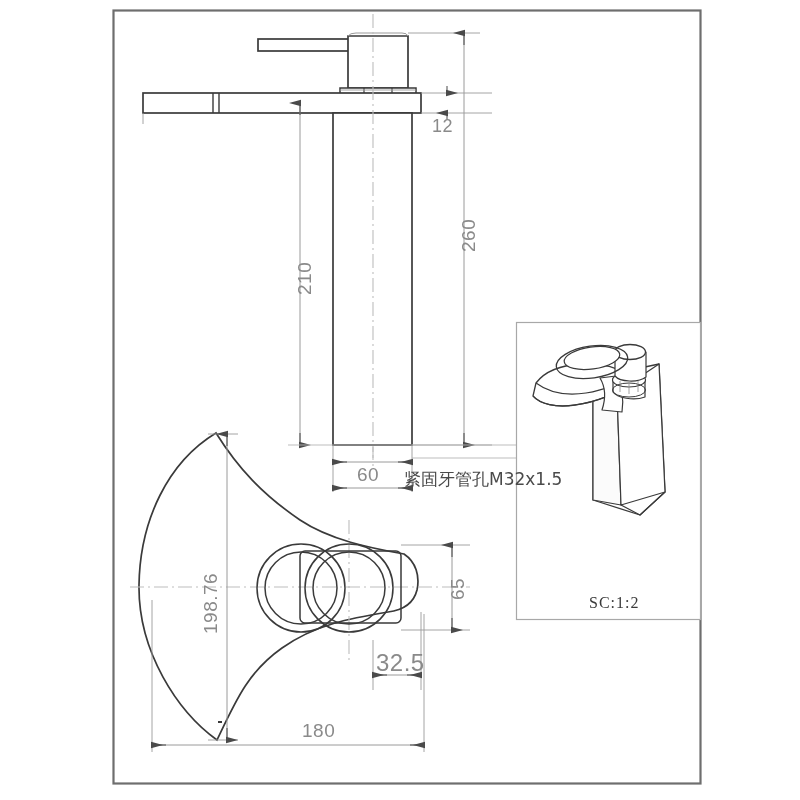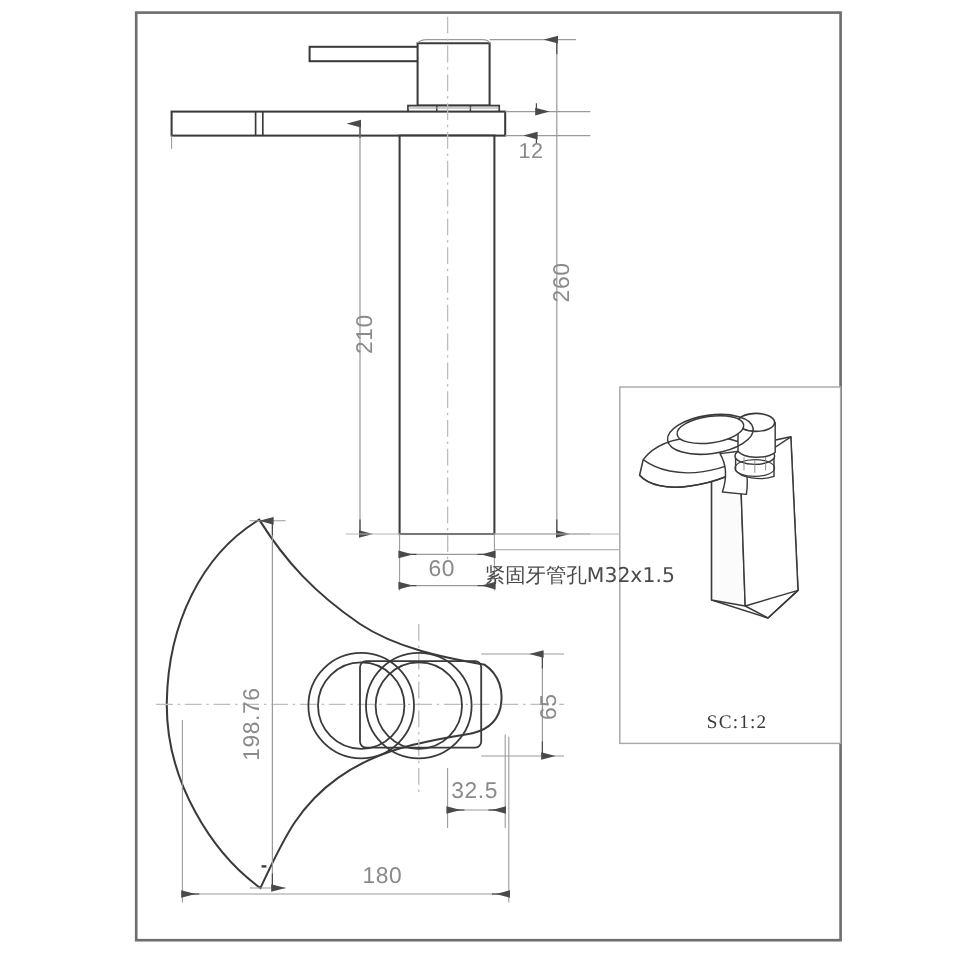--- a/index.html
+++ b/index.html
@@ -246,19 +246,19 @@
   <div class="dimtext rot90" style="left:458px; top:252px; font-size:19px;">260</div>
 
   <div class="dimtext" style="left:357px; top:464px; font-size:19px;">60</div>
 
   <div class="dimtext cjk" style="left:404px; top:448px; font-size:17px; letter-spacing:0;margin-top:20px;">紧固牙管孔M32x1.5</div>
 
   <div class="dimtext rot90" style="left:200px; top:634px; font-size:19px;">198.76</div>
 
   <div class="dimtext rot90" style="left:447px; top:600px; font-size:19px;">65</div>
 
-  <div class="dimtext" style="left:376px; top:649px; font-size:19px;">32.5</div>
+  <div class="dimtext" style="left:376px; top:649px; font-size:24px;">32.5</div>
 
   <div class="dimtext" style="left:270px; top:720px; font-size:19px;margin-left:32px;">180</div>
 
   <div class="dimtext serifLbl" style="left:589px; top:546px; font-size:16px;">SC:1:2</div>
 
 </div>
 
 </body></html>

